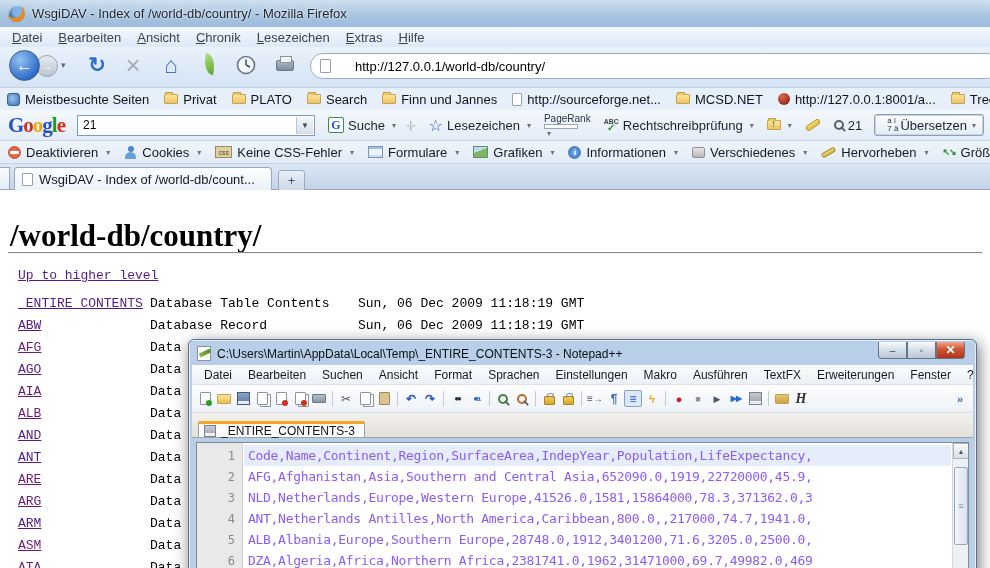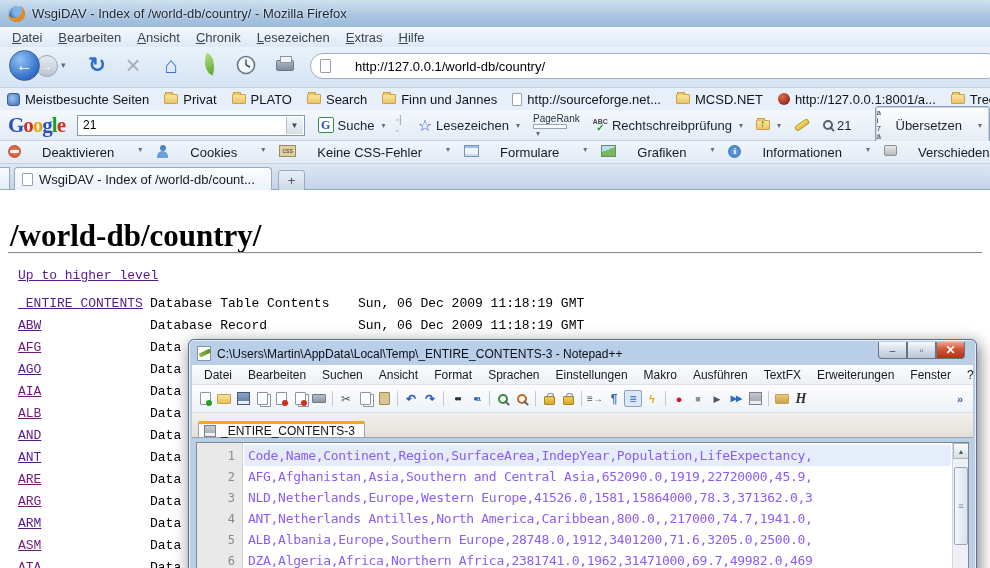--- a/index.html
+++ b/index.html
@@ -97,30 +97,30 @@
   .abc .a { font-size:7px; font-weight:bold; color:#444; }
   .abc .c { font-size:10px; color:#1a9a1a; font-weight:bold; margin-top:-2px; }
   .folder-up { position:relative; }
   .folder-up::after { content:"↑"; position:absolute; left:3px; top:-4px; color:#1a8a1a;
     font-size:11px; font-weight:bold; }
   .pen { width:16px; height:6px; background:linear-gradient(#f6e06a,#e0b93c); border:1px solid #b8922a;
     border-radius:3px; transform:rotate(-35deg); }
   .mag { width:10px; height:10px; border:2px solid #57606e; border-radius:50%; position:relative; }
   .mag::after { content:""; position:absolute; right:-4px; bottom:-2px; width:6px; height:2px;
     background:#57606e; transform:rotate(45deg); }
-  .translate { display:flex; align-items:center; gap:13px; margin-left:24px;
-    border:1px solid #8aa0b8; border-radius:3px; padding:2px 7px 2px 0;
+  .translate { display:flex; align-items:center; gap:2px; margin-left:12px;
+    border:1px solid #8aa0b8; border-radius:3px; padding:2px 7px 2px 12px;
     background:linear-gradient(#fdfdfe,#e4ebf4); box-shadow:0 0 0 1px #c8d4e2 inset; }
   .tr-grid { display:flex; flex-direction:column; line-height:1; font-size:8px; color:#333; }
   .translate .t-lbl { font-size:13px; color:#1a2230; }
 
   .ff-webdev { position:absolute; left:0; top:141px; width:990px; height:23px;
     background:linear-gradient(#f0f5fb,#e2ebf6); border-bottom:1px solid #c6d2e0;
     display:flex; align-items:center; gap:14px; padding-left:8px; }
-  .wd { display:flex; gap:21px; font-size:13px; color:#141a24; white-space:nowrap; }
+  .wd { display:flex; align-items:center; gap:5px; font-size:13px; color:#141a24; white-space:nowrap; }
   .ban { width:13px; height:13px; border-radius:50%; background:radial-gradient(#f08a6a,#c43a1e);
     position:relative; flex:none; }
   .ban::before { content:""; position:absolute; left:2px; top:5px; width:9px; height:3px; background:#fff; border-radius:1px; }
   .person { width:13px; height:13px; position:relative; flex:none; }
   .person::before { content:""; position:absolute; left:4px; top:0; width:6px; height:6px;
     border-radius:50%; background:#4a86c8; }
   .person::after { content:""; position:absolute; left:1px; top:6px; width:11px; height:7px;
     border-radius:6px 6px 0 0; background:#6aa0d8; }
   .cssbox { width:17px; height:12px; background:#ddd0a8; border:1px solid #9a8c5a; font-size:7px;
     color:#5a4c22; display:flex; align-items:center; justify-content:center; flex:none; }

